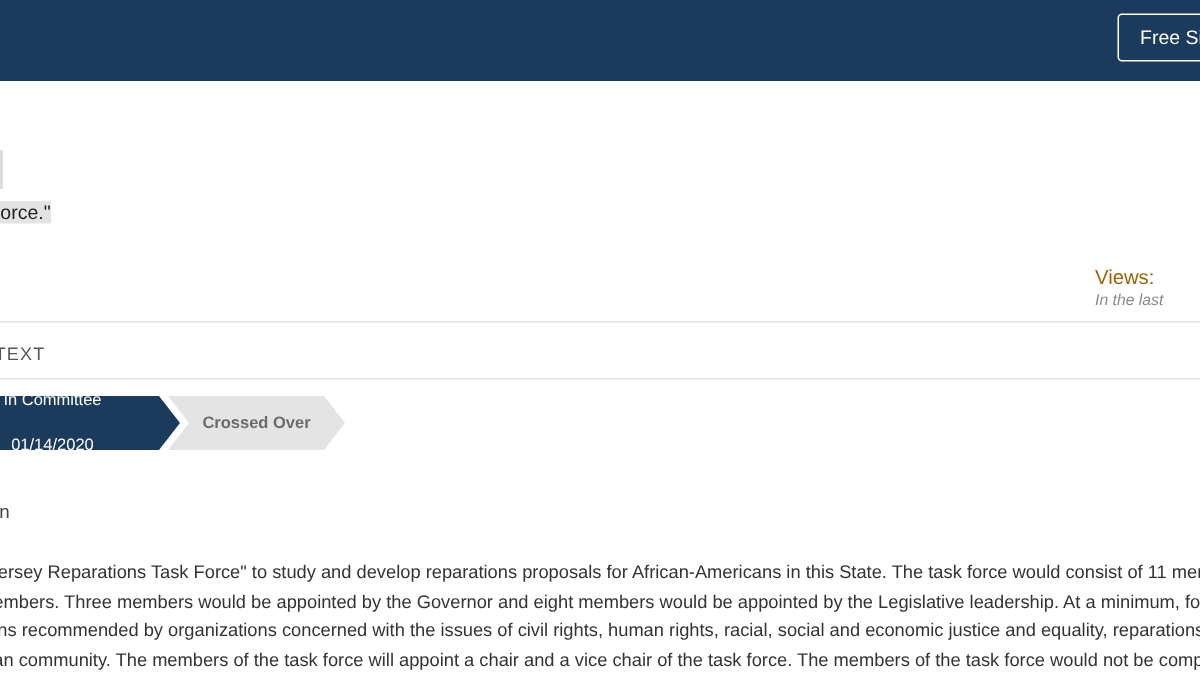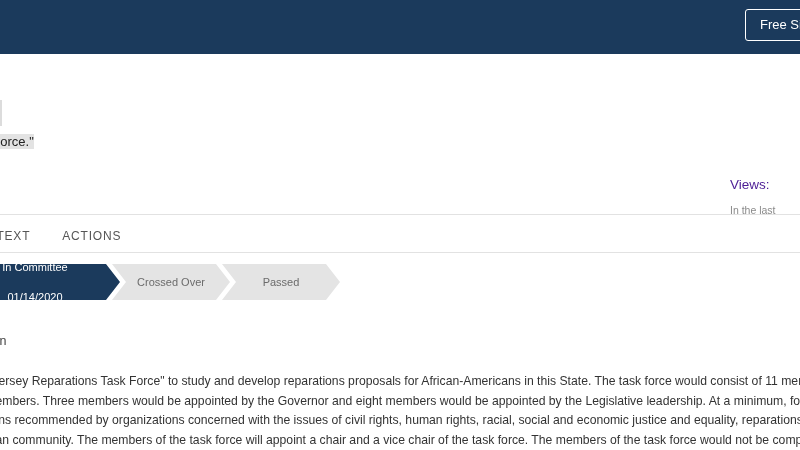--- a/index.html
+++ b/index.html
@@ -95,28 +95,29 @@
   .views {
     position: absolute;
     top: 123px;
     right: 0;
     text-align: left;
     width: 70px;
     overflow: hidden;
   }
   .views-main {
     font-size: 13.5px;
-    color: #4c1d95;
+    color: #a16207;
     white-space: nowrap;
   }
   .views-sub {
     font-size: 10.5px;
     color: #8a8a8a;
     white-space: nowrap;
-    margin-top: 12px;
+    margin-top: 2px;
+    font-style: italic;
   }
 
   
   .tabs {
     position: absolute;
     top: 175px;
     left: -38px;
     display: flex;
     align-items: flex-end;
     gap: 0px;
@@ -155,20 +156,21 @@
     width: 180px;
     clip-path: polygon(0 0, calc(100% - 14px) 0, 100% 50%, calc(100% - 14px) 100%, 0 100%, 14px 50%);
     padding-left: 10px;
   }
   .step.pending {
     background: #e4e4e4;
     color: #6b6b6b;
     width: 118px;
     margin-left: -8px;
     clip-path: polygon(0 0, calc(100% - 14px) 0, 100% 50%, calc(100% - 14px) 100%, 0 100%, 14px 50%);
+    font-weight: bold;
   }
   .step-line1 { display: block; text-align: right; }
   .step-line2 { display: block; margin-top: 17px; }
 
   
   .status-block {
     position: absolute;
     top: 258px;
     left: -38px;
     width: 400px;
@@ -219,36 +221,32 @@
 
   <div class="views">
     <div class="views-main">Views:</div>
     <div class="views-sub">In the last</div>
   </div>
 
   <div class="divider divider-2"></div>
 
   <div class="tabs">
     <div class="tab">LL TEXT</div>
-    <div class="tab">ACTIONS</div>
   </div>
 
   <div class="progress">
     <div class="step done">
       <div>
         <span class="step-line1">In Committee</span>
         <span class="step-line2">01/14/2020</span>
       </div>
     </div>
     <div class="step pending">
       <span>Crossed Over</span>
     </div>
-    <div class="step pending">
-      <span>Passed</span>
-    </div>
   </div>
 
   <div class="status-block">
     <div class="status-title">n</div>
     <div class="status-sub"> Session</div>
   </div>
 
   <div class="summary">the "New Jersey Reparations Task Force" to study and develop reparations proposals for African-Americans in this State. The task force would consist of 11 members, n public members. Three members would be appointed by the Governor and eight members would be appointed by the Legislative leadership. At a minimum, four of th from persons recommended by organizations concerned with the issues of civil rights, human rights, racial, social and economic justice and equality, reparations and an-American community. The members of the task force will appoint a chair and a vice chair of the task force. The members of the task force would not be compensa nses actually incurred in the performance of their duties. This bill, among other things, requires the task force to: (1) examine the institution of slavery within the State</div>
 
 </div>

